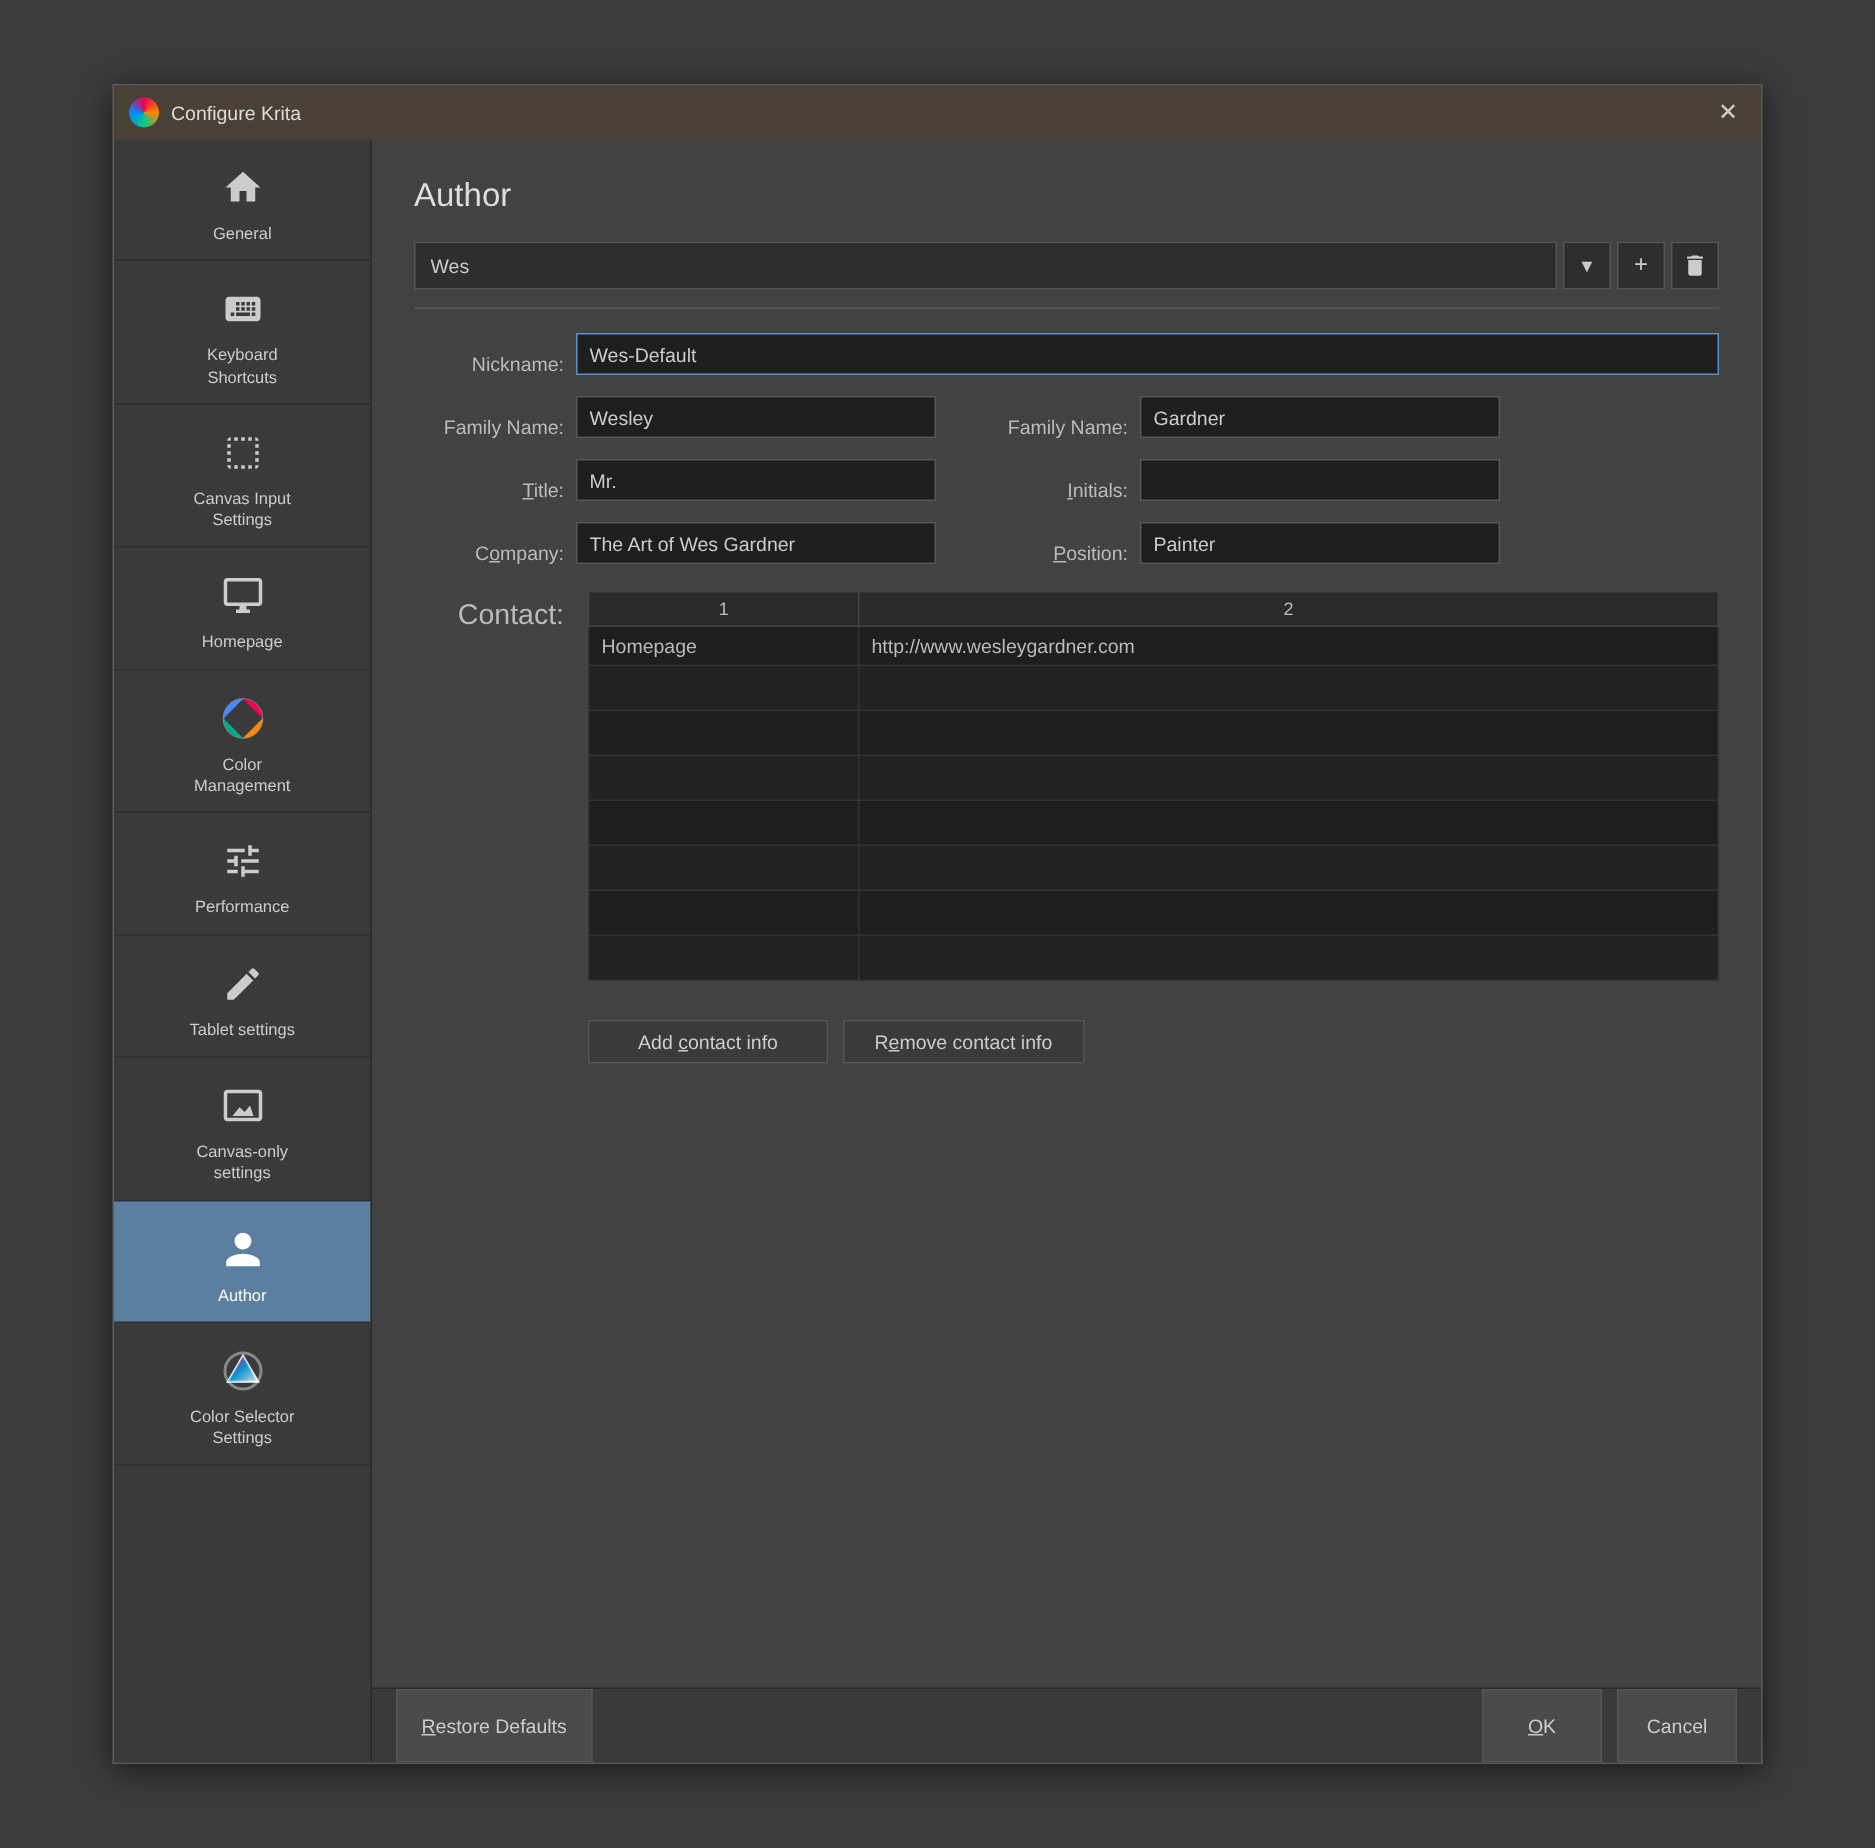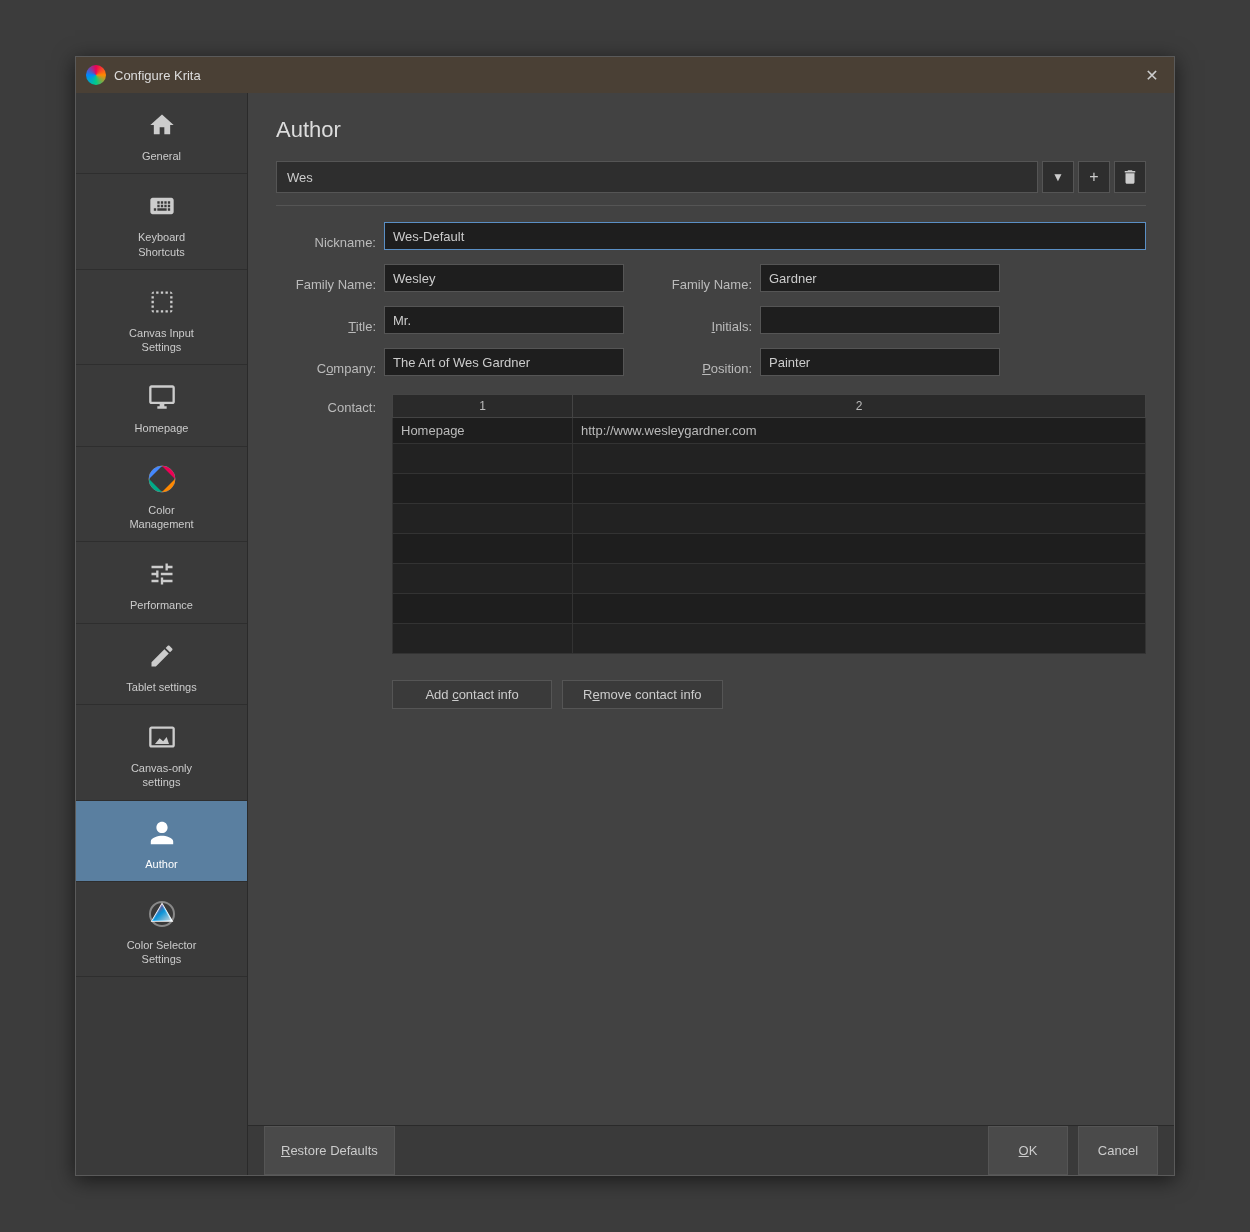--- a/index.html
+++ b/index.html
@@ -204,21 +204,21 @@
       display: flex;
       align-items: flex-start;
       gap: 16px;
       margin-top: 4px;
     }
     .contact-label {
       color: #bbb;
       text-align: right;
       width: 100px;
       flex-shrink: 0;
-      font-size: 13px;
+      font-size: 19px;
       padding-top: 6px;
     }
     .contact-table-wrapper {
       flex: 1;
     }
     .contact-table {
       width: 100%;
       border-collapse: collapse;
       background: #1e1e1e;
     }

